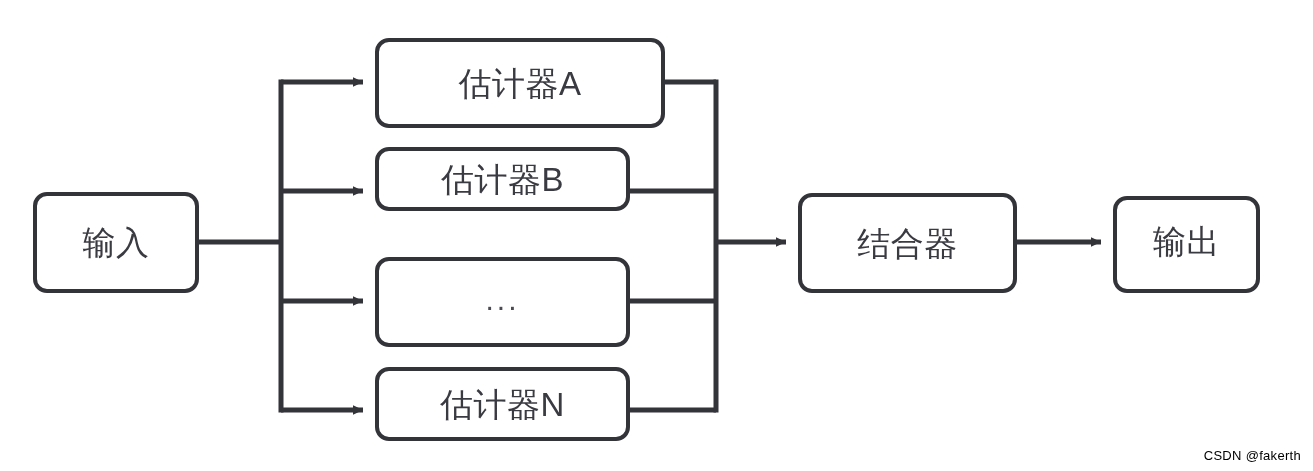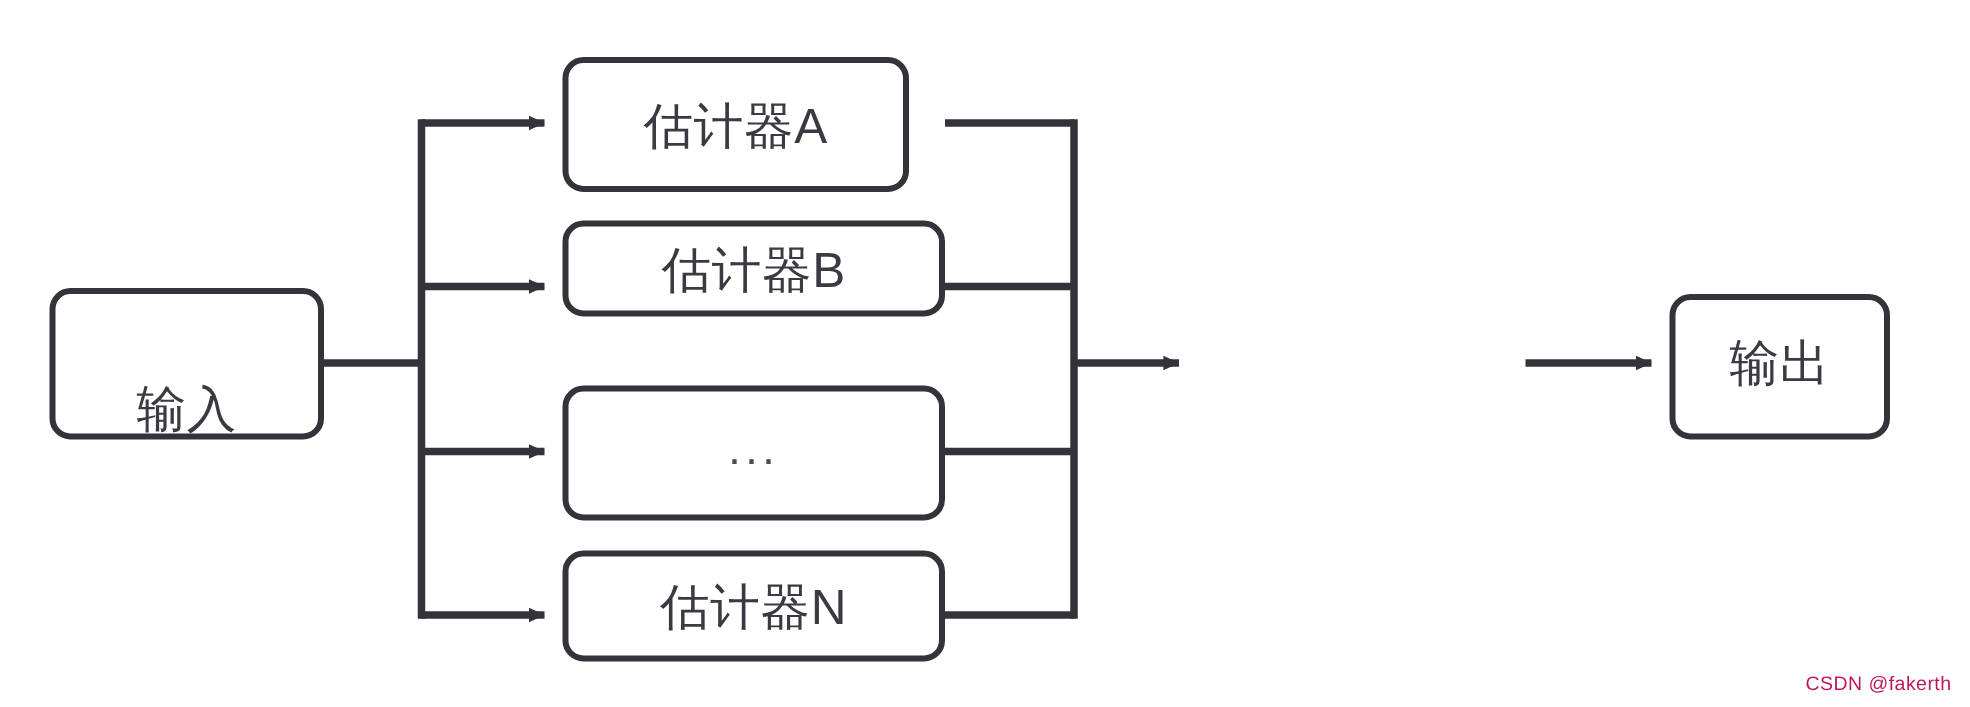--- a/index.html
+++ b/index.html
@@ -43,34 +43,34 @@
     user-select: none;
   }
   .node-label.ellipsis {
     font-size: 30px;
     letter-spacing: 3px;
     color: #4a4a52;
     position: relative;
     top: -2px;
   }
   
-  #node-input      { left: 33px;   top: 192px; width: 183px; height: 101px; align-items: flex-end; }
-  #node-est-a      { left: 375px;  top: 38px;  width: 231px; height: 90px;  }
+  #node-input      { left: 33px;   top: 192px; width: 166px; height: 101px; }
+  #node-est-a      { left: 375px;  top: 38px;  width: 290px; height: 90px;  }
   #node-est-b      { left: 375px;  top: 147px; width: 255px; height: 64px;  }
   #node-est-dots   { left: 375px;  top: 257px; width: 255px; height: 90px;  }
   #node-est-n      { left: 375px;  top: 367px; width: 255px; height: 74px;  }
   #node-combiner   { left: 798px;  top: 193px; width: 219px; height: 100px; }
   #node-output     { left: 1113px; top: 196px; width: 147px; height: 97px; font-family: Liberation Mono, monospace;  }
 
   #watermark {
     position: absolute;
     right: 12px;
     bottom: 8px;
     font-size: 13px;
-    color: #be185d;
+    color: #000000;
     letter-spacing: 0.3px;
     user-select: none;
     white-space: nowrap;
   }
 </style>
 </head>
 <body>
 
 <div id="canvas">
 
@@ -118,20 +118,23 @@
   </div>
 
   <div class="node-box" id="node-est-dots">
     <span class="node-label ellipsis">...</span>
   </div>
 
   <div class="node-box" id="node-est-n">
     <span class="node-label">估计器N</span>
   </div>
 
+  <div class="node-box" id="node-combiner">
+    <span class="node-label">结合器</span>
+  </div>
 
   <div class="node-box" id="node-output">
     <span class="node-label">输出</span>
   </div>
 
   <div id="watermark">CSDN @fakerth</div>
 
 </div>
 
 </body></html>

